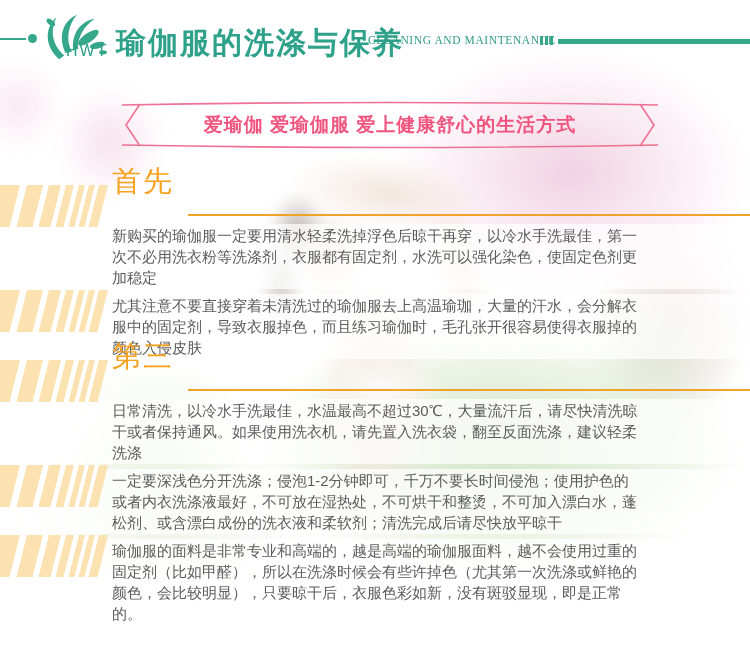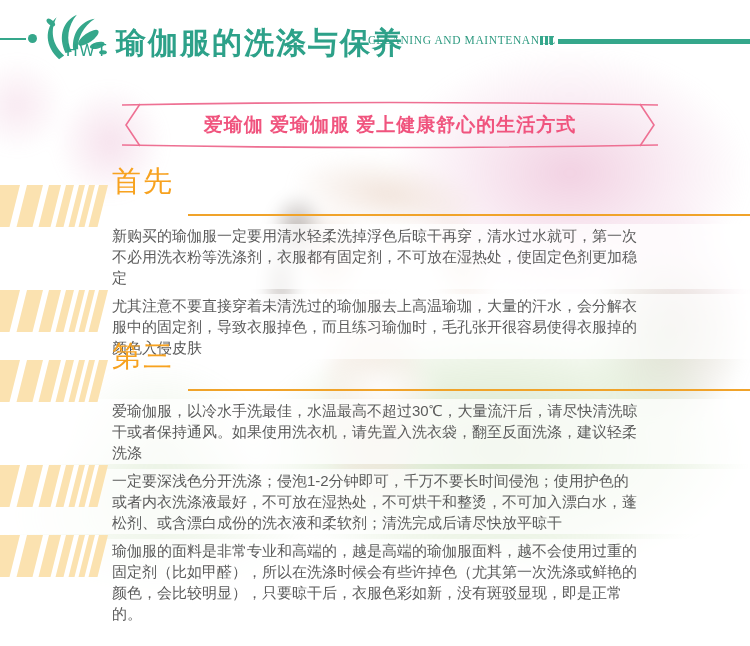--- a/index.html
+++ b/index.html
@@ -139,21 +139,21 @@
             <i></i>
             <i></i>
             <i></i>
             <i></i>
             <i></i>
           </div>
         <div class="step-head">
           <h2 class="step-title">首先</h2>
           <div class="step-rule"></div>
         </div>
-        <p class="step-body">新购买的瑜伽服一定要用清水轻柔洗掉浮色后晾干再穿，清水过水就可，第一次不必用洗衣粉等洗涤剂，衣服都有固定剂，不可放在湿热处，使固定色剂更加稳定</p>
+        <p class="step-body">新购买的瑜伽服一定要用清水轻柔洗掉浮色后晾干再穿，以冷水手洗最佳，第一次不必用洗衣粉等洗涤剂，衣服都有固定剂，水洗可以强化染色，使固定色剂更加稳定</p>
       </section>
 
       <section class="step">
         <div class="band">
             <i></i>
             <i></i>
             <i></i>
             <i></i>
             <i></i>
             <i></i>
@@ -167,21 +167,21 @@
             <i></i>
             <i></i>
             <i></i>
             <i></i>
             <i></i>
           </div>
         <div class="step-head">
           <h2 class="step-title">第三</h2>
           <div class="step-rule"></div>
         </div>
-        <p class="step-body">爱瑜伽服，以冷水手洗最佳，水温最高不超过30℃，大量流汗后，请尽快清洗晾干或者保持通风。如果使用洗衣机，请先置入洗衣袋，翻至反面洗涤，建议轻柔洗涤</p>
+        <p class="step-body">日常清洗，以冷水手洗最佳，水温最高不超过30℃，大量流汗后，请尽快清洗晾干或者保持通风。如果使用洗衣机，请先置入洗衣袋，翻至反面洗涤，建议轻柔洗涤</p>
       </section>
 
       <section class="step">
         <div class="band">
             <i></i>
             <i></i>
             <i></i>
             <i></i>
             <i></i>
             <i></i>

